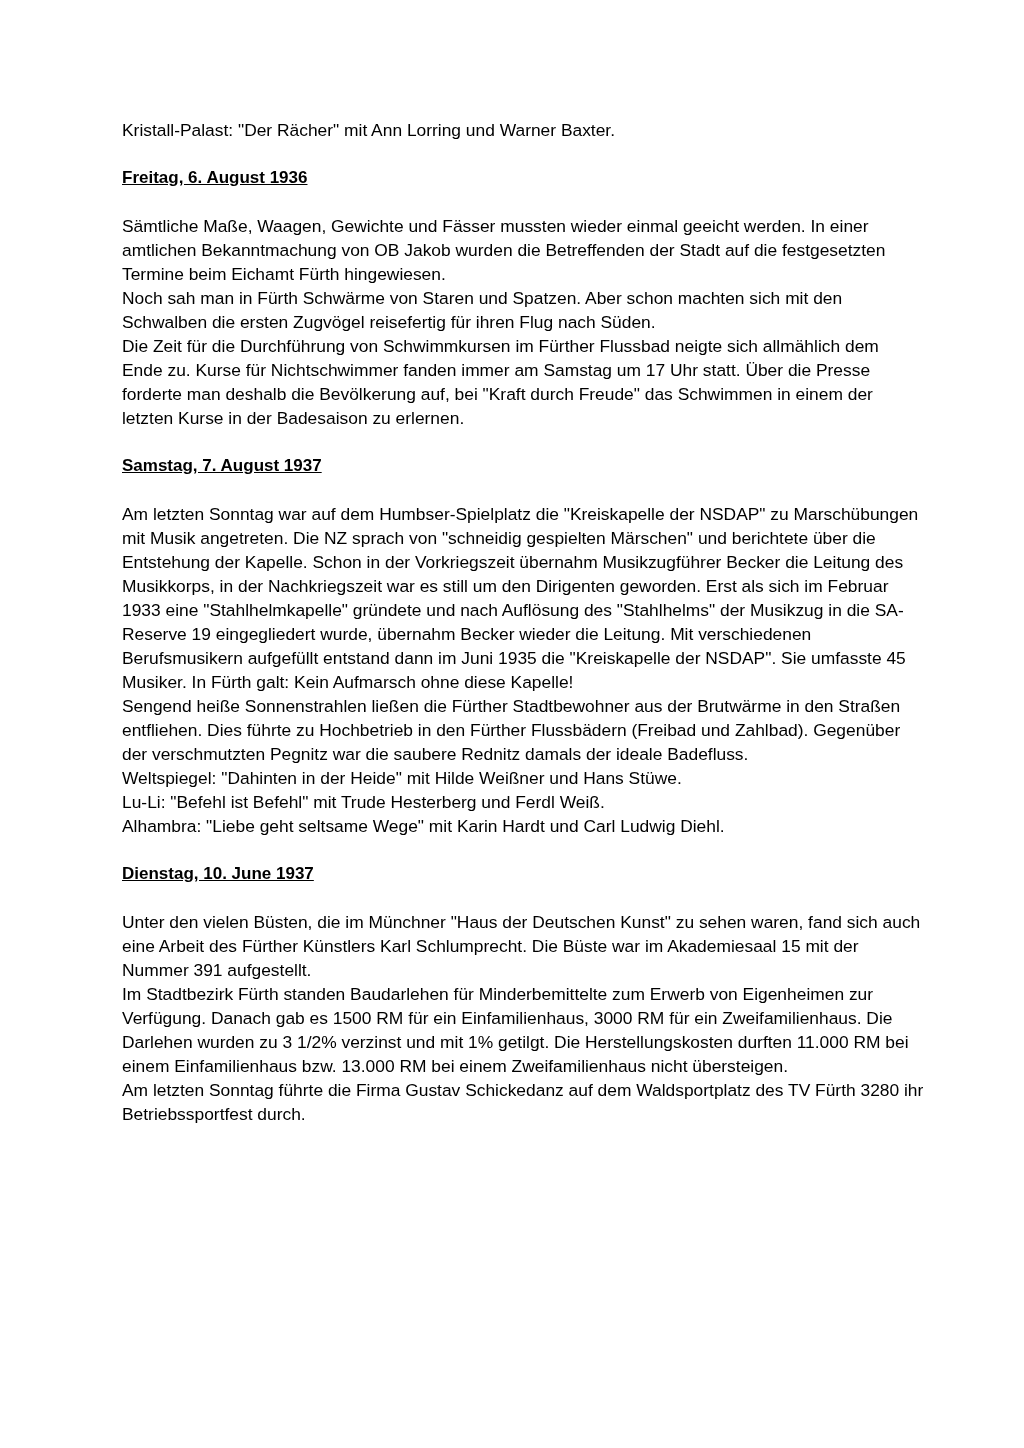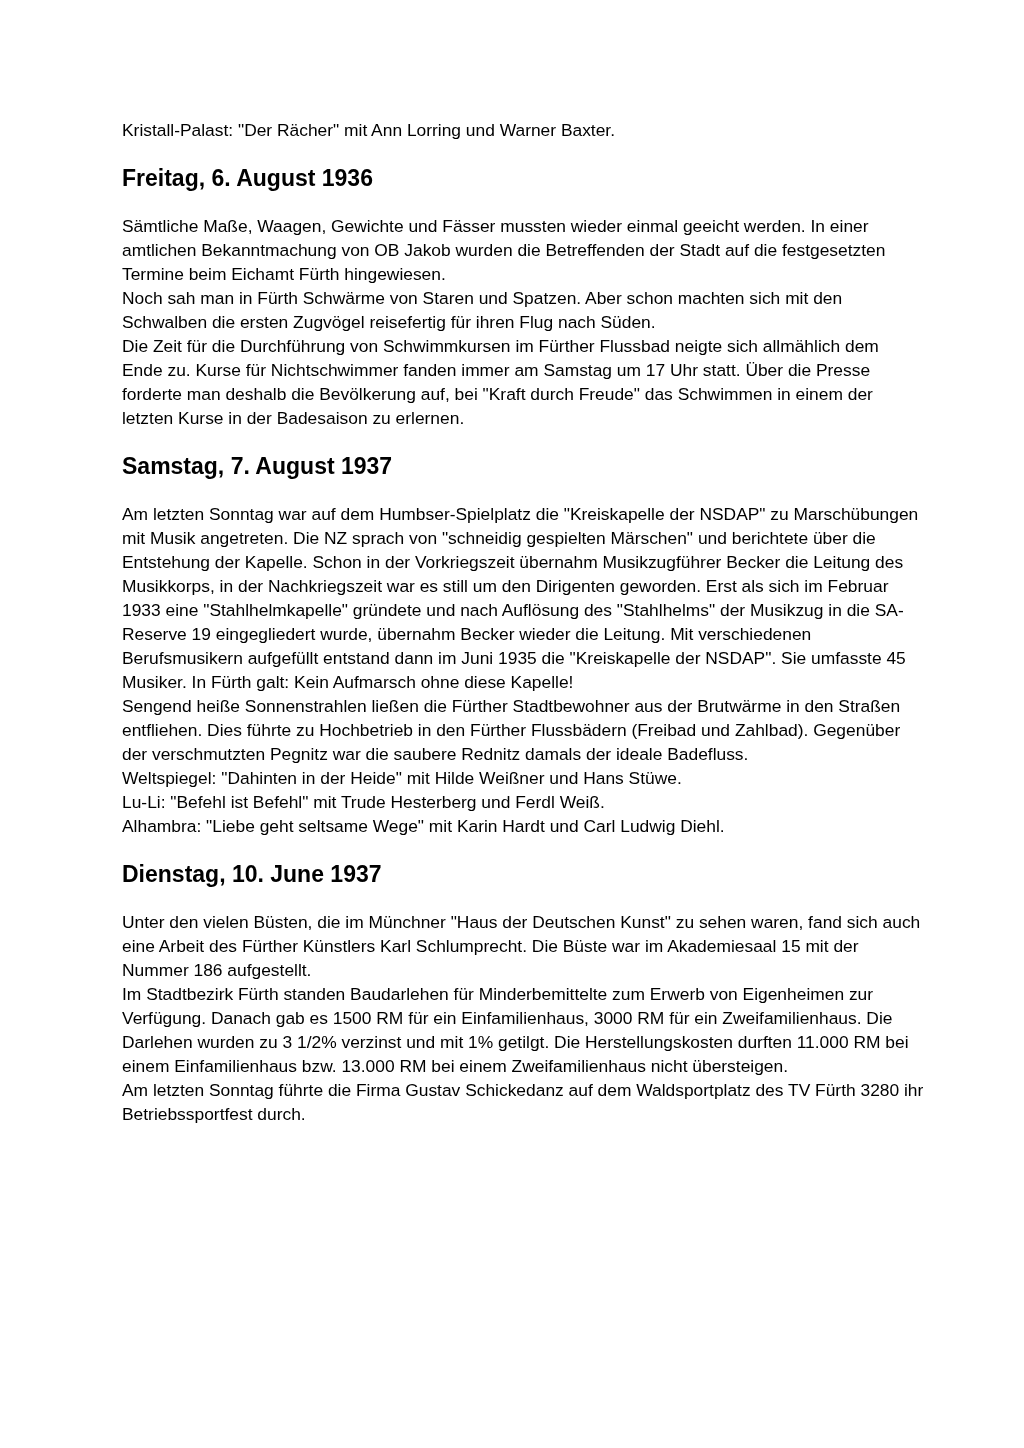--- a/index.html
+++ b/index.html
@@ -24,40 +24,41 @@
     .intro-line,
     .para {
       margin: 0;
       font-size: 17.4px;
       line-height: 24px;
       font-weight: normal;
       color: #000000;
     }
     .heading {
       margin: 24px 0 24px 0;
-      font-size: 23px;
+      font-size: 17px;
       line-height: 24px;
       font-weight: bold;
       color: #000000;
+      text-decoration: underline;
     }
   </style>
 </head>
 <body>
 
 <div class="page">
   <p class="intro-line">Kristall-Palast: "Der Rächer" mit Ann Lorring und Warner Baxter.</p>
   <div id="entries">
       <h2 class="heading">Freitag, 6. August 1936</h2>
       <p class="para">Sämtliche Maße, Waagen, Gewichte und Fässer mussten wieder einmal geeicht werden. In einer amtlichen Bekanntmachung von OB Jakob wurden die Betreffenden der Stadt auf die festgesetzten Termine beim Eichamt Fürth hingewiesen.</p>
       <p class="para">Noch sah man in Fürth Schwärme von Staren und Spatzen. Aber schon machten sich mit den Schwalben die ersten Zugvögel reisefertig für ihren Flug nach Süden.</p>
       <p class="para">Die Zeit für die Durchführung von Schwimmkursen im Fürther Flussbad neigte sich allmählich dem Ende zu. Kurse für Nichtschwimmer fanden immer am Samstag um 17 Uhr statt. Über die Presse forderte man deshalb die Bevölkerung auf, bei "Kraft durch Freude" das Schwimmen in einem der letzten Kurse in der Badesaison zu erlernen.</p>
       <h2 class="heading">Samstag, 7. August 1937</h2>
       <p class="para">Am letzten Sonntag war auf dem Humbser-Spielplatz die "Kreiskapelle der NSDAP" zu Marschübungen mit Musik angetreten. Die NZ sprach von "schneidig gespielten Märschen" und berichtete über die Entstehung der Kapelle. Schon in der Vorkriegszeit übernahm Musikzugführer Becker die Leitung des Musikkorps, in der Nachkriegszeit war es still um den Dirigenten geworden. Erst als sich im Februar 1933 eine "Stahlhelmkapelle" gründete und nach Auflösung des "Stahlhelms" der Musikzug in die SA-Reserve 19 eingegliedert wurde, übernahm Becker wieder die Leitung. Mit verschiedenen Berufsmusikern aufgefüllt entstand dann im Juni 1935 die "Kreiskapelle der NSDAP". Sie umfasste 45 Musiker. In Fürth galt: Kein Aufmarsch ohne diese Kapelle!</p>
       <p class="para">Sengend heiße Sonnenstrahlen ließen die Fürther Stadtbewohner aus der Brutwärme in den Straßen entfliehen. Dies führte zu Hochbetrieb in den Fürther Flussbädern (Freibad und Zahlbad). Gegenüber der verschmutzten Pegnitz war die saubere Rednitz damals der ideale Badefluss.</p>
       <p class="para">Weltspiegel: "Dahinten in der Heide" mit Hilde Weißner und Hans Stüwe.</p>
       <p class="para">Lu-Li: "Befehl ist Befehl" mit Trude Hesterberg und Ferdl Weiß.</p>
       <p class="para">Alhambra: "Liebe geht seltsame Wege" mit Karin Hardt und Carl Ludwig Diehl.</p>
       <h2 class="heading">Dienstag, 10. June 1937</h2>
-      <p class="para">Unter den vielen Büsten, die im Münchner "Haus der Deutschen Kunst" zu sehen waren, fand sich auch eine Arbeit des Fürther Künstlers Karl Schlumprecht. Die Büste war im Akademiesaal 15 mit der Nummer 186 aufgestellt.</p>
+      <p class="para">Unter den vielen Büsten, die im Münchner "Haus der Deutschen Kunst" zu sehen waren, fand sich auch eine Arbeit des Fürther Künstlers Karl Schlumprecht. Die Büste war im Akademiesaal 15 mit der Nummer 391 aufgestellt.</p>
       <p class="para">Im Stadtbezirk Fürth standen Baudarlehen für Minderbemittelte zum Erwerb von Eigenheimen zur Verfügung. Danach gab es 1500 RM für ein Einfamilienhaus, 3000 RM für ein Zweifamilienhaus. Die Darlehen wurden zu 3 1/2% verzinst und mit 1% getilgt. Die Herstellungskosten durften 11.000 RM bei einem Einfamilienhaus bzw. 13.000 RM bei einem Zweifamilienhaus nicht übersteigen.</p>
       <p class="para">Am letzten Sonntag führte die Firma Gustav Schickedanz auf dem Waldsportplatz des TV Fürth 3280 ihr Betriebssportfest durch.</p>
     </div>
 </div>
 
 </body></html>

